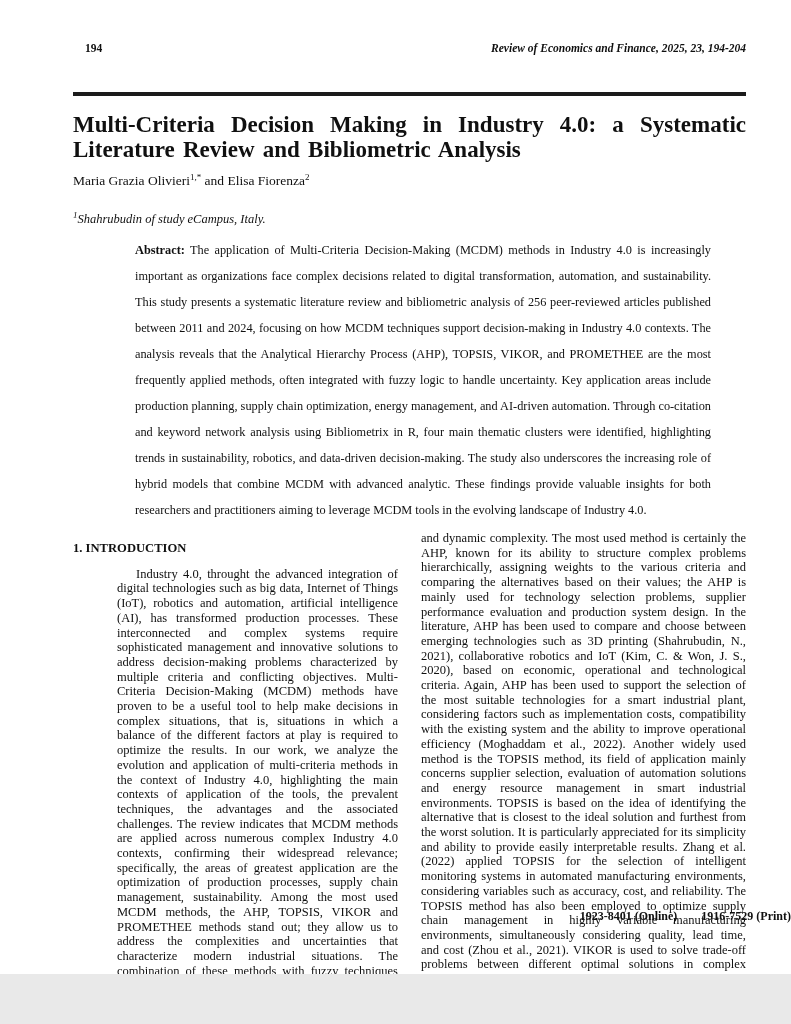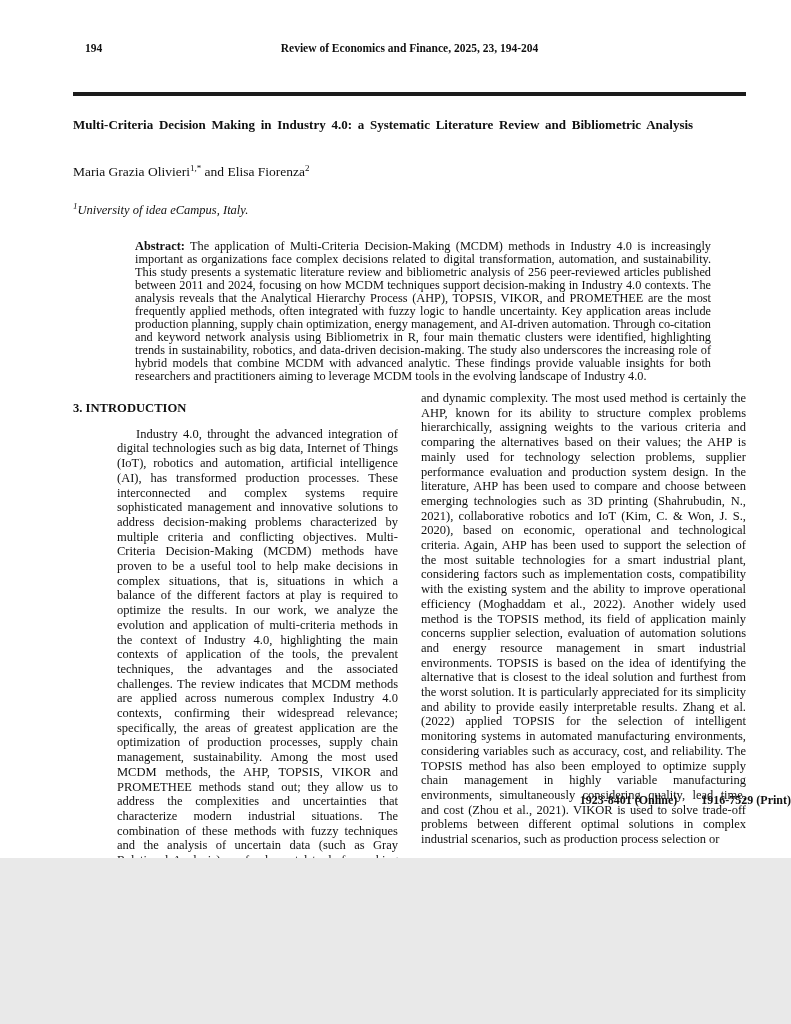--- a/index.html
+++ b/index.html
@@ -1,47 +1,47 @@
 <!DOCTYPE html>
 <html><head>
 <meta charset="utf-8">
 <style>
   * { margin: 0; padding: 0; box-sizing: border-box; }
   html, body { background: #e9e9e9; }
   body { font-family: "Liberation Serif", serif; color: #101010; }
   .page {
     position: relative;
-    width: 791px; height: 858px;
+    width: 791px; height: 974px;
     margin: 0 auto;
     background: #ffffff;
     padding: 42px 45px 0 73px;
     overflow: hidden;
   }
   
   .running-head { position: relative; height: 16px; font-size: 11.5px; font-weight: bold; }
   .page-num { position: absolute; left: 12px; top: 0; }
-  .journal-line { display: block; text-align: center; }
+  .journal-line { display: block; text-align: right; font-style: italic; }
   .head-rule { height: 4px; background: #1b1b1b; margin-top: 34px; }
   
   .title {
     margin-top: 16px;
-    font-size: 13px; font-weight: bold;
+    font-size: 23px; font-weight: bold;
     line-height: 25px;
     word-spacing: 2.5px;
     text-align: justify;
   }
-  .authors { margin-top: 27px; font-size: 13.5px; }
+  .authors { margin-top: 11px; font-size: 13.5px; }
   sup { font-size: 9px; vertical-align: super; line-height: 0; }
   .affiliations { margin-top: 23px; font-style: italic; font-size: 12.5px; }
   .affiliations p { margin-bottom: 10px; }
   
   .abstract {
-    margin: 22px 35px 0 62px;
+    margin: 10px 35px 0 62px;
     font-size: 12.3px;
-    line-height: 13px;
+    line-height: 26px;
     text-align: justify;
   }
   .b { font-weight: bold; }
   .keywords { margin-top: 8px; font-size: 12.6px; }
   
   .columns { display: flex; gap: 23px; margin-top: 15px; }
   .col {
     flex: 1 1 0;
     font-size: 12.5px;
     line-height: 14.7px;
@@ -71,32 +71,32 @@
 
   <div class="head-rule"></div>
 
   <h1 class="title">Multi-Criteria Decision Making in Industry 4.0: a Systematic Literature Review and Bibliometric Analysis</h1>
 
   <div class="authors">
     <span>Maria Grazia Olivieri</span><sup>1,*</sup><span> and </span><span>Elisa Fiorenza</span><sup>2</sup>
   </div>
 
   <div class="affiliations">
-    <p><sup>1</sup><span>University of idea eCampus, Italy.</span></p>
+    <p><sup>1</sup><span>Shahrubudin of study eCampus, Italy.</span></p>
   </div>
 
   <div class="abstract">
     <span class="b">Abstract:</span>
     <span>The application of Multi-Criteria Decision-Making (MCDM) methods in Industry 4.0 is increasingly important as organizations face complex decisions related to digital transformation, automation, and sustainability. This study presents a systematic literature review and bibliometric analysis of 256 peer-reviewed articles published between 2011 and 2024, focusing on how MCDM techniques support decision-making in Industry 4.0 contexts. The analysis reveals that the Analytical Hierarchy Process (AHP), TOPSIS, VIKOR, and PROMETHEE are the most frequently applied methods, often integrated with fuzzy logic to handle uncertainty. Key application areas include production planning, supply chain optimization, energy management, and AI-driven automation. Through co-citation and keyword network analysis using Bibliometrix in R, four main thematic clusters were identified, highlighting trends in sustainability, robotics, and data-driven decision-making. The study also underscores the increasing role of hybrid models that combine MCDM with advanced analytic. These findings provide valuable insights for both researchers and practitioners aiming to leverage MCDM tools in the evolving landscape of Industry 4.0.</span>
   </div>
 
 
   <div class="columns">
     <div class="col col-left">
-      <h2 class="section-heading">3. INTRODUCTION</h2>
+      <h2 class="section-heading">1. INTRODUCTION</h2>
       <p class="para-indent">Industry 4.0, throught the advanced integration of digital technologies such as big data, Internet of Things (IoT), robotics and automation, artificial intelligence (AI), has transformed production processes. These interconnected and complex systems require sophisticated management and innovative solutions to address decision-making problems characterized by multiple criteria and conflicting objectives. Multi-Criteria Decision-Making (MCDM) methods have proven to be a useful tool to help make decisions in complex situations, that is, situations in which a balance of the different factors at play is required to optimize the results. In our work, we analyze the evolution and application of multi-criteria methods in the context of Industry 4.0, highlighting the main contexts of application of the tools, the prevalent techniques, the advantages and the associated challenges. The review indicates that MCDM methods are applied across numerous complex Industry 4.0 contexts, confirming their widespread relevance; specifically, the areas of greatest application are the optimization of production processes, supply chain management, sustainability. Among the most used MCDM methods, the AHP, TOPSIS, VIKOR and PROMETHEE methods stand out; they allow us to address the complexities and uncertainties that characterize modern industrial situations. The combination of these methods with fuzzy techniques and the analysis of uncertain data (such as Gray Relational Analysis) are fundamental tools for making informed decisions in environments with high technological</p>
       <hr class="footnote-rule">
       <p class="footnote">* Address correspondence to this author at the University of study eCampus, Italy; Tel: +39 328 1520929; E-mail: mariagrazia.olivieri@uniecampus.it</p>
     </div>
     <div class="col col-right">
       <p>and dynamic complexity. The most used method is certainly the AHP, known for its ability to structure complex problems hierarchically, assigning weights to the various criteria and comparing the alternatives based on their values; the AHP is mainly used for technology selection problems, supplier performance evaluation and production system design. In the literature, AHP has been used to compare and choose between emerging technologies such as 3D printing (Shahrubudin, N., 2021), collaborative robotics and IoT (Kim, C. &amp; Won, J. S., 2020), based on economic, operational and technological criteria. Again, AHP has been used to support the selection of the most suitable technologies for a smart industrial plant, considering factors such as implementation costs, compatibility with the existing system and the ability to improve operational efficiency (Moghaddam et al., 2022). Another widely used method is the TOPSIS method, its field of application mainly concerns supplier selection, evaluation of automation solutions and energy resource management in smart industrial environments. TOPSIS is based on the idea of identifying the alternative that is closest to the ideal solution and furthest from the worst solution. It is particularly appreciated for its simplicity and ability to provide easily interpretable results. Zhang et al. (2022) applied TOPSIS for the selection of intelligent monitoring systems in automated manufacturing environments, considering variables such as accuracy, cost, and reliability. The TOPSIS method has also been employed to optimize supply chain management in highly variable manufacturing environments, simultaneously considering quality, lead time, and cost (Zhou et al., 2021). VIKOR is used to solve trade-off problems between different optimal solutions in complex industrial scenarios, such as production process selection or</p>
     </div>
   </div>
 
   <div class="page-footer">

